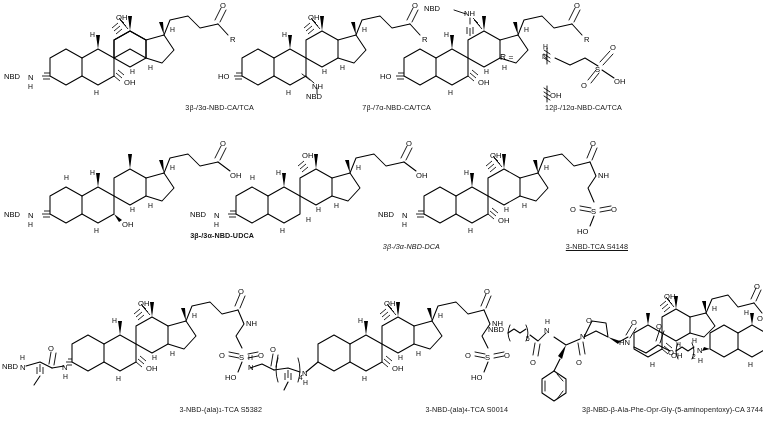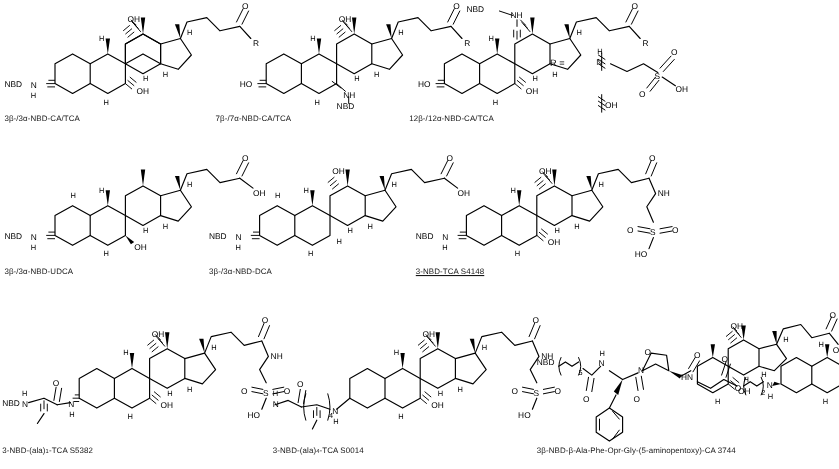--- a/index.html
+++ b/index.html
@@ -5,21 +5,21 @@
 <style>
   html,body{margin:0;padding:0;background:#ffffff;}
   body{
     width:763px;height:426px;position:relative;overflow:hidden;
     font-family:"Liberation Sans","DejaVu Sans",sans-serif;
     color:#000;
   }
   #figure{position:absolute;left:0;top:0;width:763px;height:426px;}
   .cell{position:absolute;}
   .caption{
-    position:absolute;text-align:left;
+    position:absolute;text-align:right;
     font-size:7.2px;letter-spacing:0.1px;color:#151515;
     white-space:nowrap;line-height:1;
   }
   svg{display:block;overflow:visible;}
   .bond{stroke:#000;stroke-width:1.05;fill:none;stroke-linecap:round;stroke-linejoin:round;}
   .bondthin{stroke:#000;stroke-width:0.9;fill:none;stroke-linecap:round;}
   .wedge{fill:#000;stroke:none;}
   .hash{stroke:#000;stroke-width:0.85;fill:none;stroke-linecap:butt;}
   .atom{font-family:"Liberation Sans","DejaVu Sans",sans-serif;font-size:7.6px;fill:#000;}
   .atom-s{font-family:"Liberation Sans","DejaVu Sans",sans-serif;font-size:6.6px;fill:#000;}
@@ -141,21 +141,21 @@
       <text class="atom" x="110" y="97">NBD</text>
       <text class="atom-h" x="86" y="35">H</text>
       <text class="atom-h" x="90" y="93">H</text>
       <text class="atom-h" x="126" y="72">H</text>
       <text class="atom-h" x="144" y="68">H</text>
       <text class="atom-h" x="166" y="30">H</text>
       <text class="atom" x="216" y="6">O</text>
       <text class="atom" x="226" y="40">R</text>
     </svg>
   </div>
-  <div class="caption" style="left:196px;top:104px;width:250px;">7β-/7α-NBD-CA/TCA</div>
+  <div class="caption" style="left:181px;top:104px;width:250px;">7β-/7α-NBD-CA/TCA</div>
 
   <div class="cell" style="left:358px;top:2px;">
     <svg width="250" height="96" viewBox="0 0 250 96">
       <g class="bond">
         <path d="M46,74 L46,56 L62,47 L78,56 L78,74 L62,83 Z"></path>
         <path d="M78,56 L94,47 L110,56 L110,74 L94,83 L78,74"></path>
         <path d="M110,56 L110,38 L126,29 L142,38 L142,56 L126,65 Z"></path>
         <path d="M142,38 L160,33 L170,48 L158,61 L142,56"></path>
         <path d="M160,33 L166,18 L184,14 L196,26 L214,22"></path>
         <path d="M214,22 L224,33"></path>
@@ -273,21 +273,21 @@
       <text class="atom-h" x="60" y="40">H</text>
       <text class="atom-h" x="86" y="35">H</text>
       <text class="atom-h" x="90" y="93">H</text>
       <text class="atom-h" x="126" y="72">H</text>
       <text class="atom-h" x="144" y="68">H</text>
       <text class="atom-h" x="166" y="30">H</text>
       <text class="atom" x="216" y="6">O</text>
       <text class="atom" x="226" y="38">OH</text>
     </svg>
   </div>
-  <div class="caption" style="left:4px;top:243px;width:250px;">3β-/3α-NBD-UDCA</div>
+  <div class="caption" style="left:4px;top:232px;width:250px;font-weight:bold;">3β-/3α-NBD-UDCA</div>
 
   <div class="cell" style="left:190px;top:140px;">
     <svg width="250" height="100" viewBox="0 0 250 100">
       <g class="bond">
         <path d="M46,74 L46,56 L62,47 L78,56 L78,74 L62,83 Z"></path>
         <path d="M78,56 L94,47 L110,56 L110,74 L94,83 L78,74"></path>
         <path d="M110,56 L110,38 L126,29 L142,38 L142,56 L126,65 Z"></path>
         <path d="M142,38 L160,33 L170,48 L158,61 L142,56"></path>
         <path d="M160,33 L166,18 L184,14 L196,26 L214,22"></path>
         <path d="M214,22 L226,31"></path>
@@ -317,21 +317,21 @@
       <text class="atom-h" x="86" y="35">H</text>
       <text class="atom-h" x="90" y="93">H</text>
       <text class="atom-h" x="116" y="82">H</text>
       <text class="atom-h" x="126" y="72">H</text>
       <text class="atom-h" x="144" y="68">H</text>
       <text class="atom-h" x="166" y="30">H</text>
       <text class="atom" x="216" y="6">O</text>
       <text class="atom" x="226" y="38">OH</text>
     </svg>
   </div>
-  <div class="caption" style="left:190px;top:243px;width:250px;">3β-/3α-NBD-DCA</div>
+  <div class="caption" style="left:190px;top:243px;width:250px;font-style:italic;">3β-/3α-NBD-DCA</div>
 
   <div class="cell" style="left:378px;top:140px;">
     <svg width="250" height="108" viewBox="0 0 250 108">
       <g class="bond">
         <path d="M46,74 L46,56 L62,47 L78,56 L78,74 L62,83 Z"></path>
         <path d="M78,56 L94,47 L110,56 L110,74 L94,83 L78,74"></path>
         <path d="M110,56 L110,38 L126,29 L142,38 L142,56 L126,65 Z"></path>
         <path d="M142,38 L160,33 L170,48 L158,61 L142,56"></path>
         <path d="M160,33 L166,18 L184,14 L196,26 L212,22"></path>
       </g>

